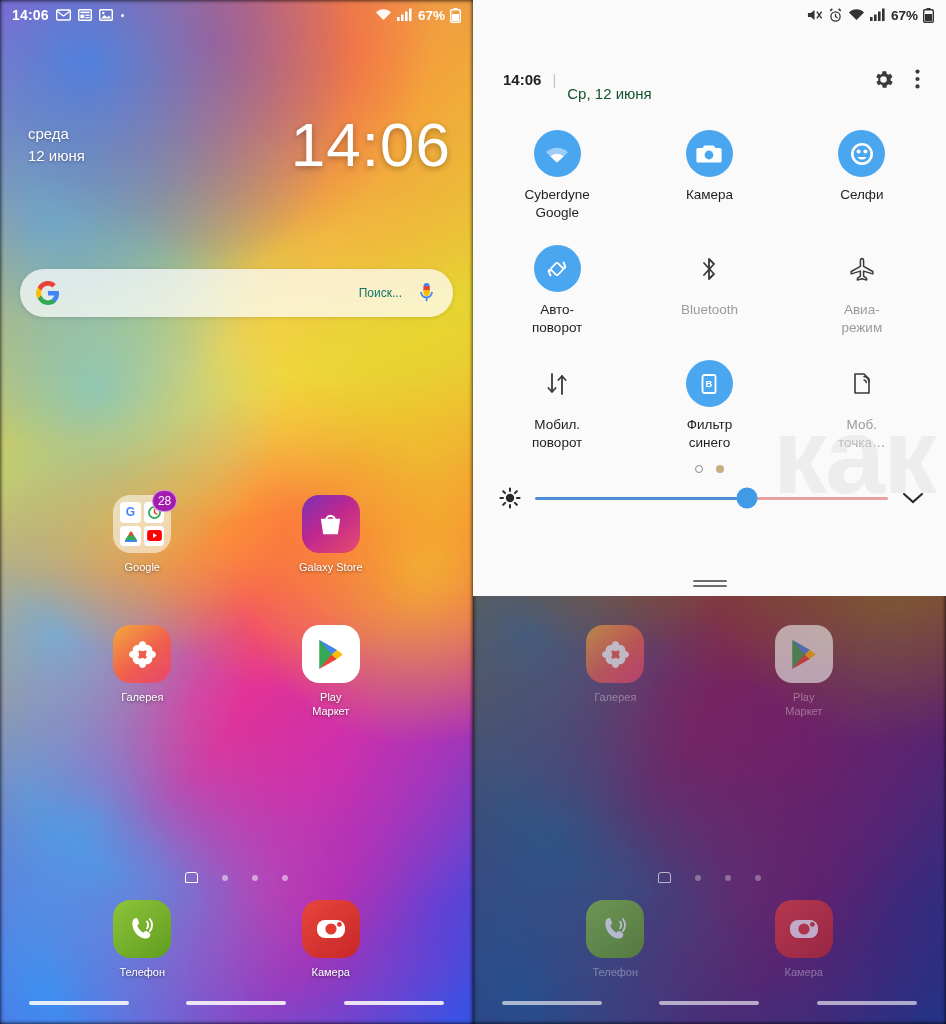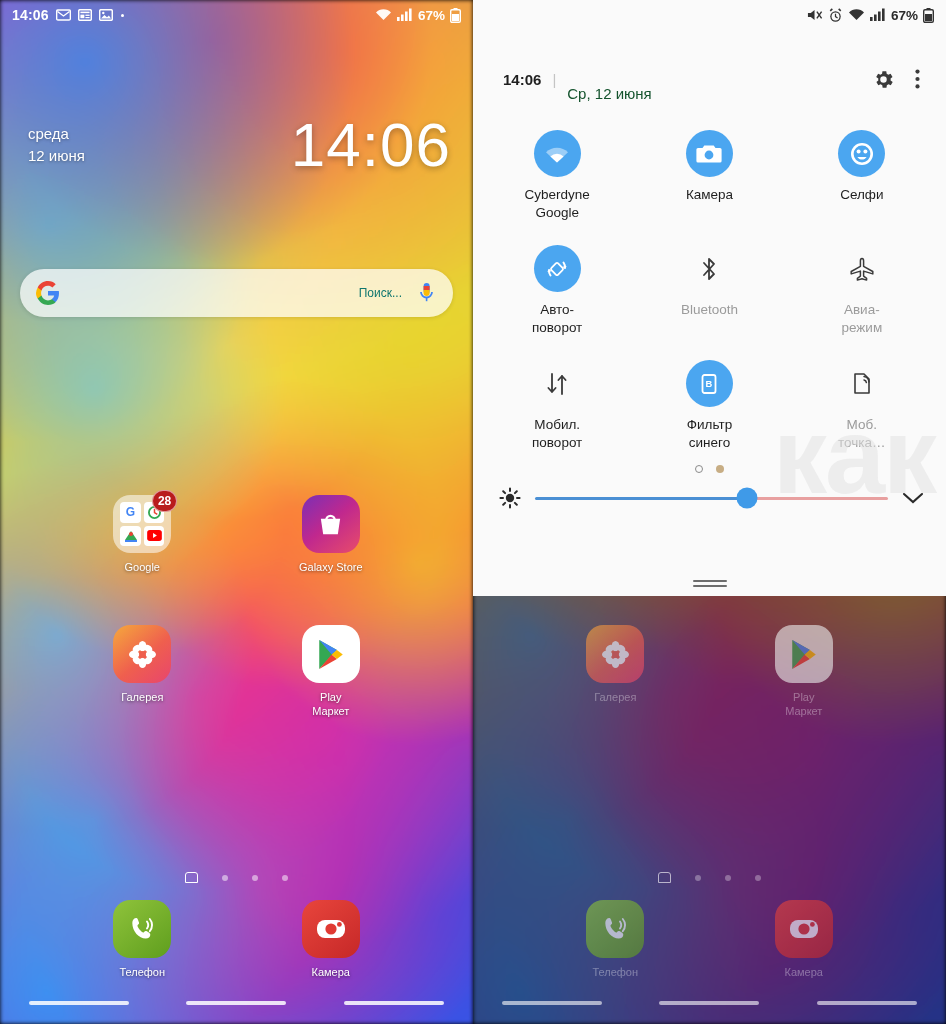--- a/index.html
+++ b/index.html
@@ -88,22 +88,22 @@
   .approw { display: flex; justify-content: space-around; padding: 0 48px; }
   .app { width: 120px; display: flex; flex-direction: column; align-items: center; }
   .appicon { width: 58px; height: 58px; position: relative; }
   .applabel {
     margin-top: 8px; font-size: 11px; color: #fff; text-align: center;
     line-height: 1.25; text-shadow: 0 1px 3px rgba(0,0,0,.5);
   }
   .squircle { width: 58px; height: 58px; border-radius: 30%; }
   .badge {
     position: absolute; top: -5px; right: -6px; min-width: 22px; height: 22px;
-    border-radius: 11px; background: #b91c1c; color: #fff;
-    font-size: 12px; font-weight: bold;
+    border-radius: 11px; background: #a21caf; color: #fff;
+    font-size: 12px; font-weight: normal;
     display: flex; align-items: center; justify-content: center; padding: 0 5px;
     border: 1.5px solid rgba(255,255,255,.55);
     margin-left: 40px;
   }
   .folder {
     width: 58px; height: 58px; border-radius: 30%;
     background: rgba(255,255,255,0.55);
     display: grid; grid-template-columns: 1fr 1fr; grid-template-rows: 1fr 1fr;
     gap: 3px; padding: 7px;
   }

